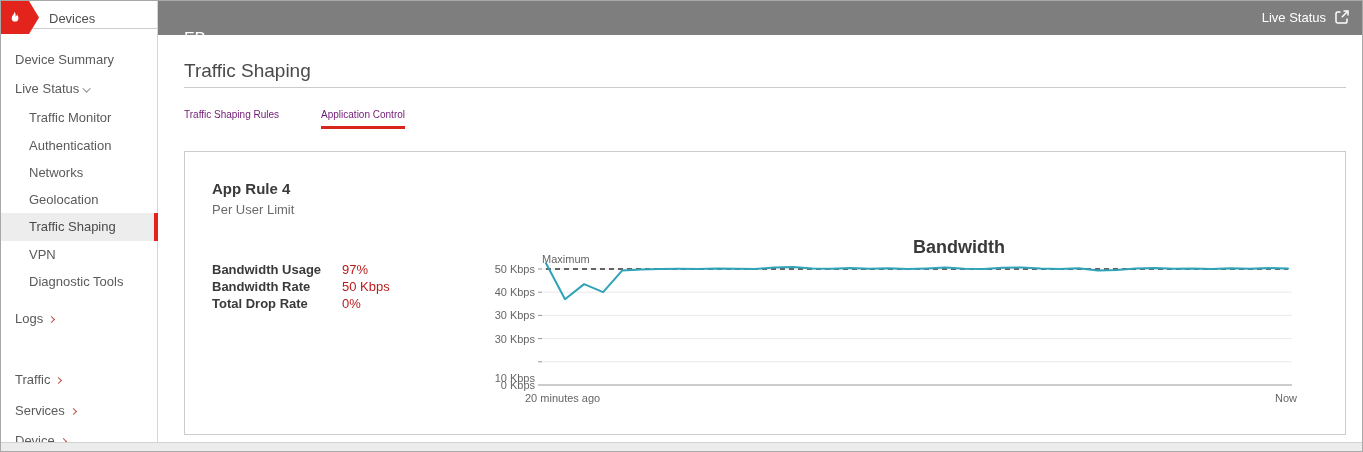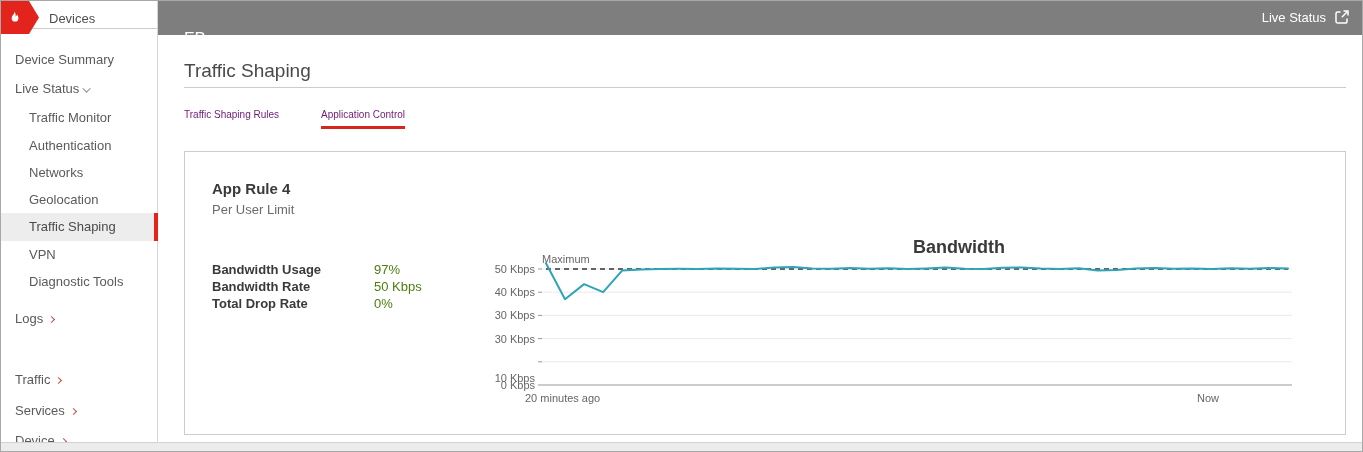--- a/index.html
+++ b/index.html
@@ -44,33 +44,33 @@
   .tab.active { border-bottom:3px solid #d9261c; }
 
   
   .card { position:absolute; left:183px; top:150px; width:1162px; height:284px;
           background:#fff; border:1px solid #ccc; }
   .rule-name { position:absolute; left:27px; top:28px; font-size:15px; font-weight:bold; color:#3a3a3a; }
   .rule-subtitle { position:absolute; left:27px; top:50px; font-size:13px; color:#6b6b6b; }
   .stats { position:absolute; left:27px; top:109px; }
   .stat-row { display:flex; height:17px; line-height:17px; font-size:13px; }
   .stat-label { width:130px; font-weight:bold; color:#3a3a3a; }
-  .stat-value { color:#4d7c0f;margin-left:32px; }
+  .stat-value { color:#b91c1c; }
 
   
   .chart-title { position:absolute; left:674px; top:85px; width:200px; text-align:center;
                  font-size:18px; font-weight:bold; color:#3a3a3a; }
   .chart-svg { position:absolute; left:353px; top:98px; }
   .ylabel { position:absolute; left:272px; width:78px; text-align:right; font-size:11px;
             color:#666; height:16px; line-height:16px; }
   .yl50 { top:109px; } .yl40 { top:132px; } .yl30 { top:155px; }
   .yl20 { top:179px; } .yl10 { top:218px; } .yl0 { top:225px; }
   .max-label { position:absolute; left:357px; top:101px; font-size:11px; color:#666; }
   .xlabel-start { position:absolute; left:340px; top:240px; font-size:11px; color:#666; }
-  .xlabel-end { position:absolute; left:1012px; top:240px; width:100px; 
+  .xlabel-end { position:absolute; left:1012px; top:240px; width:100px; text-align:right;
                 font-size:11px; color:#666; }
 
   
   .bottom-strip { position:absolute; left:0; bottom:0; width:1363px; height:9px;
                   background:#ececec; border-top:1px solid #d2d2d2; }
 </style>
 </head>
 <body>
 
 <div id="app">

